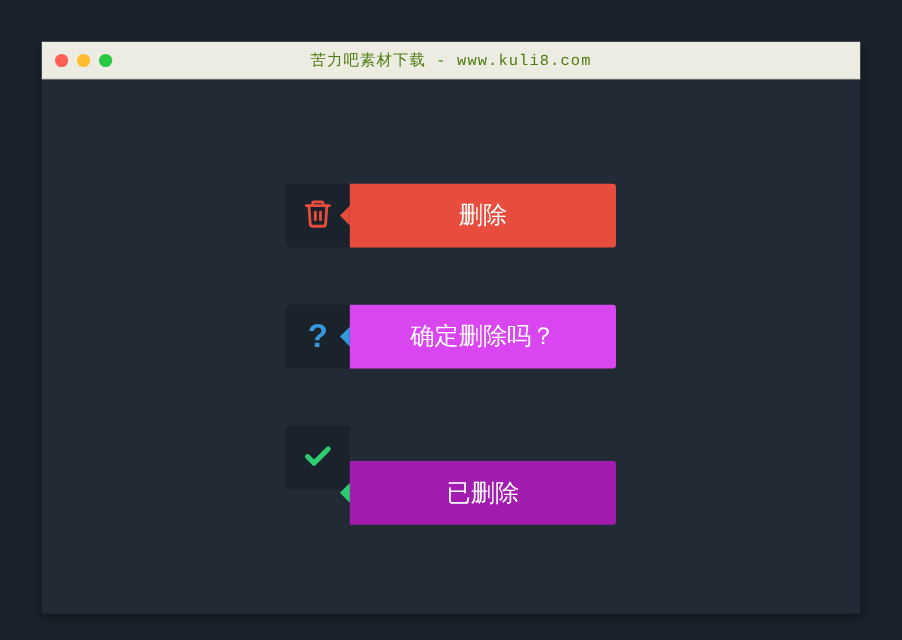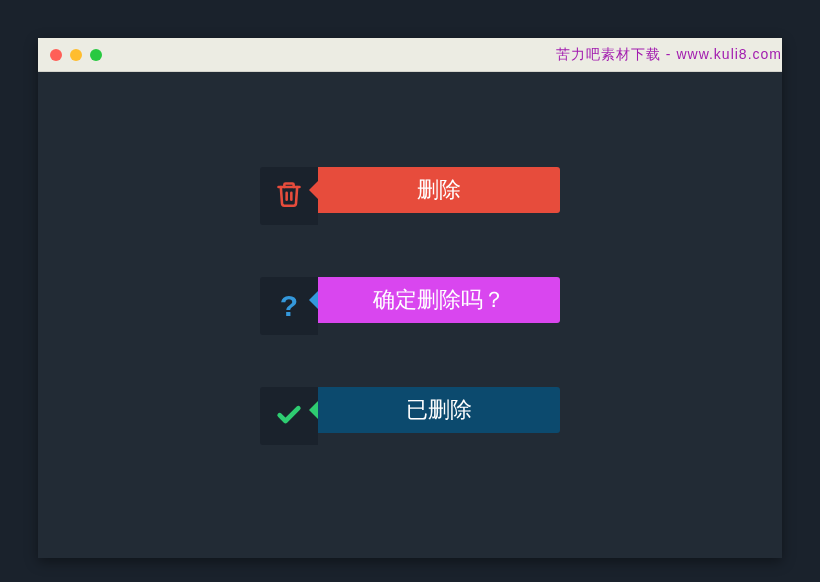--- a/index.html
+++ b/index.html
@@ -37,26 +37,26 @@
       width: 12px;
       height: 12px;
       border-radius: 50%;
     }
     .tl-red { background: #ff5f57; }
     .tl-yellow { background: #ffbd2e; }
     .tl-green { background: #28c940; }
     .title-text {
       position: absolute;
       left: 0; right: 0;
-      text-align: right;
+      text-align: center;
       font-size: 14px;
-      color: #a21caf;
+      color: #4d7c0f;
       pointer-events: none;
       letter-spacing: 1px;
-      font-family: Liberation Sans, sans-serif;
+      font-family: Liberation Mono, monospace;
     }
     .content {
       padding-top: 95px;
       display: flex;
       flex-direction: column;
       align-items: center;
       gap: 52px;
     }
     .pill {
       display: flex;
@@ -69,21 +69,21 @@
       height: 58px;
       background: #1a222c;
       display: flex;
       align-items: center;
       justify-content: center;
       border-radius: 3px 0 0 3px;
       position: relative;
     }
     .pill-body {
       width: 242px;
-      height: 46px;
+      height: 58px;
       display: flex;
       align-items: center;
       justify-content: center;
       color: #fff;
       font-size: 22px;
       position: relative;
       border-radius: 0 3px 3px 0;
     }
     .pill-body::before {
       content: "";
@@ -96,21 +96,21 @@
       border-bottom: 9px solid transparent;
     }
     .pill-red .pill-body { background: #e74c3c; }
     .pill-red .pill-body::before { border-right: 9px solid #e74c3c; }
     .pill-red .icon-color { fill: #e74c3c; stroke: #e74c3c; color: #e74c3c; }
 
     .pill-blue .pill-body { background: #d946ef; }
     .pill-blue .pill-body::before { border-right: 9px solid #3498db; }
     .pill-blue .icon-color { color: #3498db; }
 
-    .pill-green .pill-body { background: #0c4a6e; }
+    .pill-green .pill-body { background: #a21caf; margin-top: 32px; }
     .pill-green .pill-body::before { border-right: 9px solid #2ecc71; }
     .pill-green .icon-color { color: #2ecc71; }
 
     .icon-question {
       font-size: 30px;
       font-weight: 900;
     }
     .icon-check svg, .icon-trash svg {
       width: 28px;
       height: 28px;

